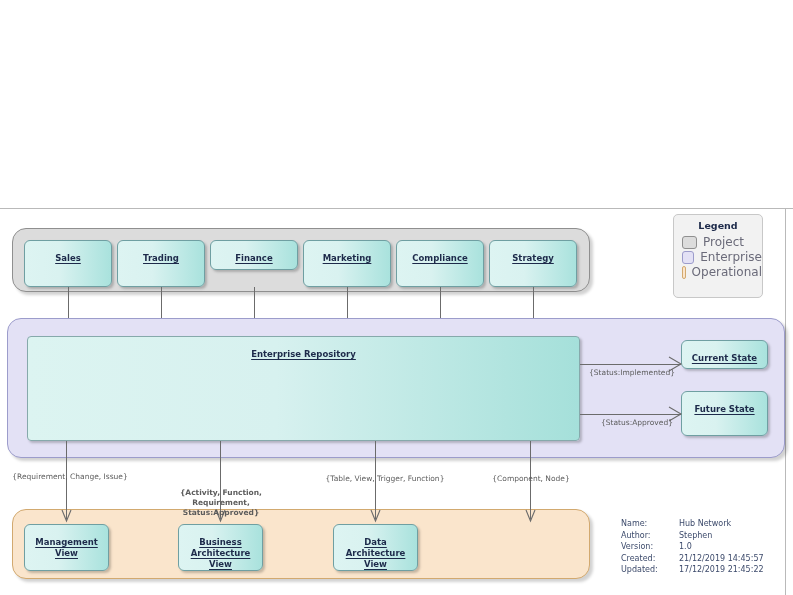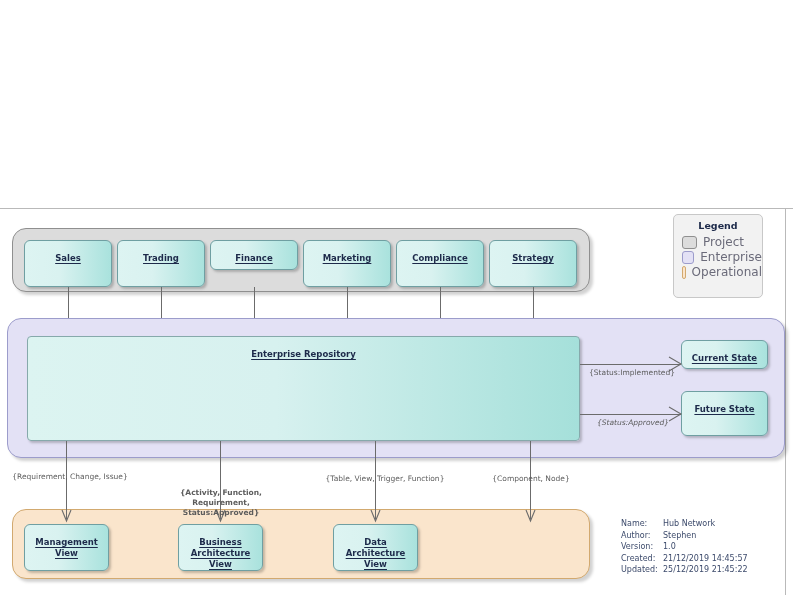--- a/index.html
+++ b/index.html
@@ -146,21 +146,21 @@
 
   
   #metadata {
     position: absolute;
     left: 621px; top: 518px;
     font-size: 8px;
     color: #3c4a6b;
     line-height: 11.6px;
   }
   #metadata .row { display: flex; }
-  #metadata .k { width: 42px; }
+  #metadata .k { width: 58px; }
   #metadata .v { }
 </style>
 </head>
 <body>
 
 <div id="canvas">
 
   <div class="frame-top"></div>
   <div class="frame-right"></div>
 
@@ -231,21 +231,21 @@
   <div class="conn h" style="left:580px; top:364px; width:101px;"></div>
   <svg style="position:absolute; left:669px; top:357px; width:13px; height:14px; overflow:visible;">
       <polyline points="0,0 12,7 0,14" fill="none" stroke="#6b6b6b" stroke-width="1.1"></polyline>
     </svg>
   <div class="edge-label" style="left:583px; top:368px; width:92px; text-align:right;">{Status:Implemented}</div>
 
   <div class="conn h" style="left:580px; top:414px; width:101px;"></div>
   <svg style="position:absolute; left:669px; top:407px; width:13px; height:14px; overflow:visible;">
       <polyline points="0,0 12,7 0,14" fill="none" stroke="#6b6b6b" stroke-width="1.1"></polyline>
     </svg>
-  <div class="edge-label" style="left:597px; top:418px; width:80px; text-align:left;font-style:italic;">{Status:Approved}</div>
+  <div class="edge-label" style="left:597px; top:418px; width:80px; text-align:center;">{Status:Approved}</div>
 
   <div class="container operational" style="left:12px; top:509px; width:578px; height:70px;"></div>
 
   <div class="node" style="left:24px; top:524px; width:85px; height:47px;">
     <div class="node-label">Management View</div>
   </div>
   <div class="node" style="left:178px; top:524px; width:85px; height:47px;">
     <div class="node-label">Business
 Architecture View</div>
   </div>
@@ -307,17 +307,17 @@
     <div class="row">
       <div class="k">Version:</div>
       <div class="v">1.0</div>
     </div>
     <div class="row">
       <div class="k">Created:</div>
       <div class="v">21/12/2019 14:45:57</div>
     </div>
     <div class="row">
       <div class="k">Updated:</div>
-      <div class="v">25/12/2019 21:45:22</div>
+      <div class="v">17/12/2019 21:45:22</div>
     </div>
   </div>
 
 </div>
 
 </body></html>

